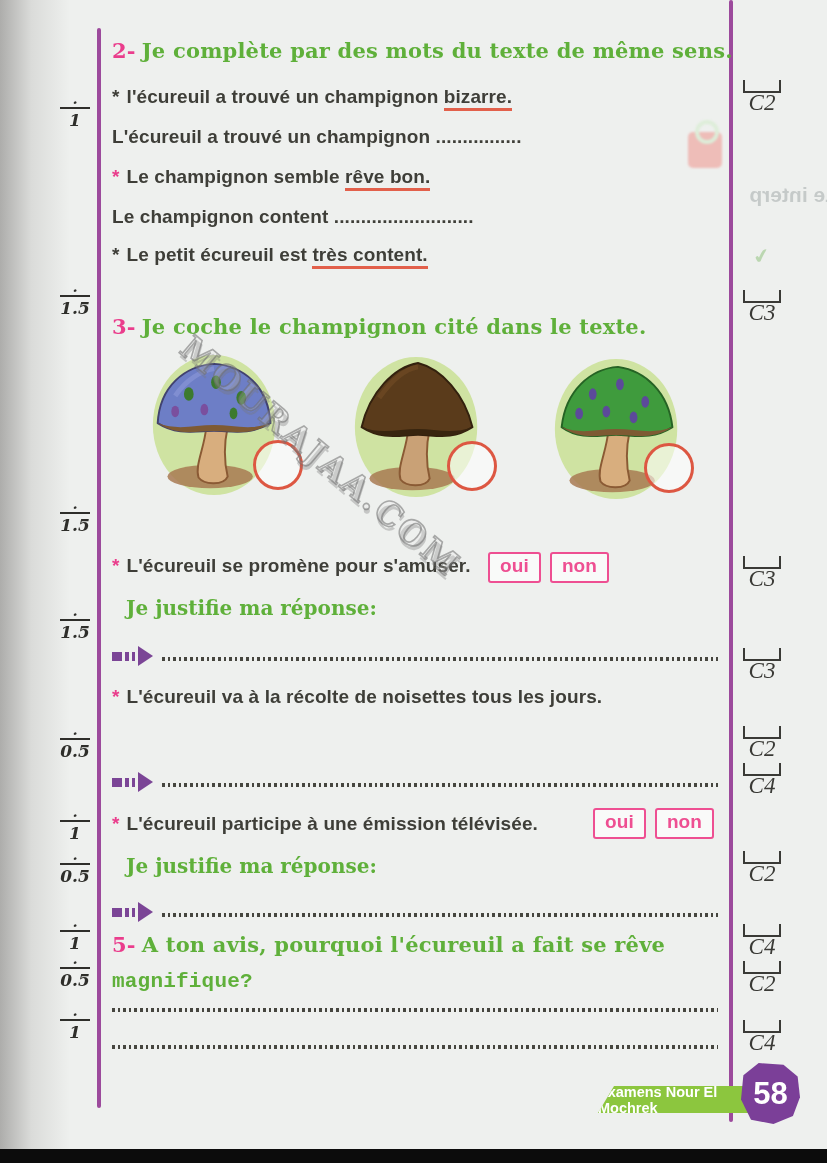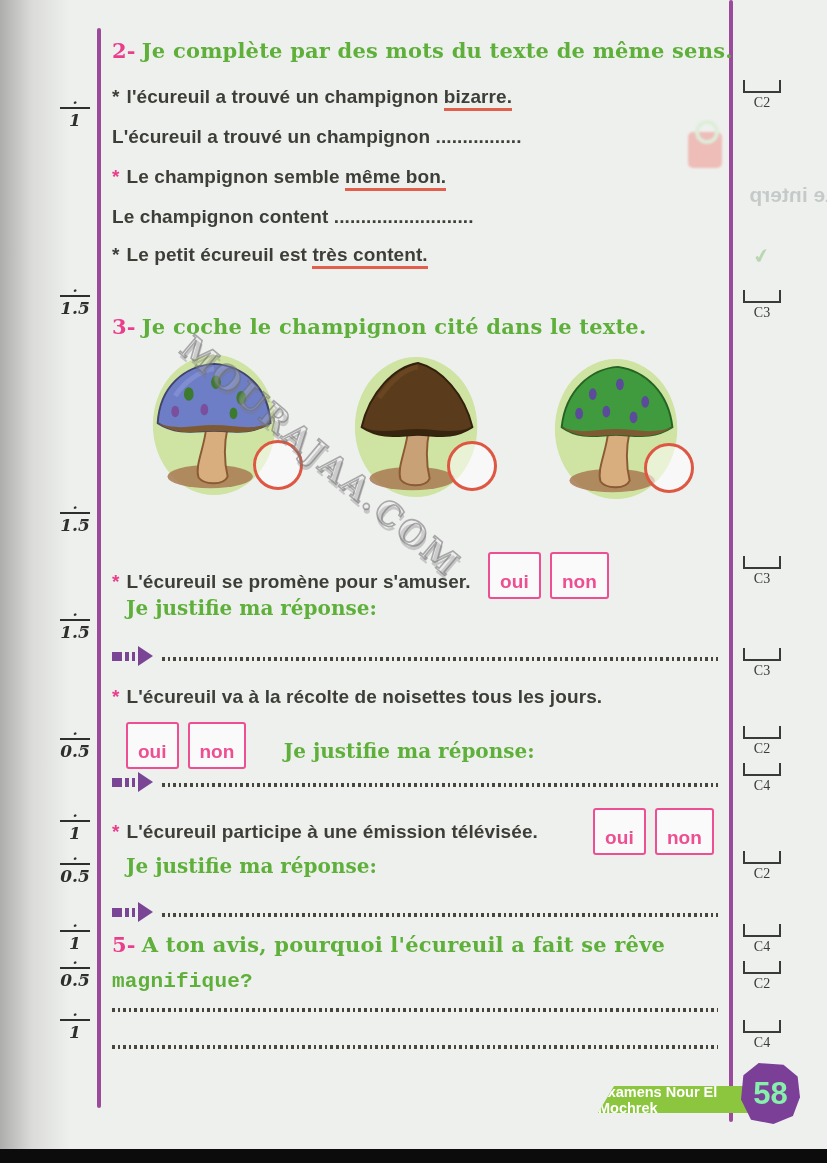--- a/index.html
+++ b/index.html
@@ -23,58 +23,58 @@
   .hdr .num{color:#ea3d8c;margin-right:6px;}
   .hdr .ttl{color:#5fb03a;}
   .star{margin-right:7px;font-weight:700;}
   .star-dark{color:#3e3e38;}
   .star-pink{color:#ea3d8c;}
   .u-red{border-bottom:3px solid #e2604b;padding-bottom:1px;}
   .justify{font-family:"DejaVu Serif",serif;font-weight:700;font-size:20px;color:#5fb03a;}
 
   
   .ouinon{display:inline-block;border:2px solid #ee4f92;color:#ee4f92;background:rgba(255,255,255,.65);
-    font-weight:700;font-size:19px;padding:16px 10px 3px;border-radius:3px;margin-right:9px;line-height:24px;}
+    font-weight:700;font-size:19px;padding:0px 10px 3px;border-radius:3px;margin-right:9px;line-height:24px;}
 
   
   .dotline{height:4px;background-image:repeating-linear-gradient(to right,#46463f 0 2.6px,transparent 2.6px 5.6px);}
   .arrow-row{display:flex;align-items:center;}
   .arrow-row .dotline{flex:1;margin-top:6px;}
   .arrow-ic{margin-right:8px;flex:0 0 auto;}
 
   
   .score{position:absolute;left:54px;width:42px;text-align:center;color:#2e2e2a;
     font-family:"DejaVu Serif",serif;font-style:italic;font-weight:700;font-size:17px;}
   .score .dot{line-height:7px;font-size:15px;}
   .score .num{border-top:2.5px solid #2e2e2a;padding-top:1px;display:inline-block;min-width:30px;}
 
   
   .cmark{position:absolute;left:739px;width:46px;text-align:center;color:#3a3a36;}
   .cmark .bracket{width:34px;height:11px;margin:0 auto;
     border-left:2.5px solid #3a3a36;border-right:2.5px solid #3a3a36;border-bottom:2.5px solid #3a3a36;}
-  .cmark .clabel{font-family:"Liberation Serif",serif;font-size:14px;line-height:19px;}
+  .cmark .clabel{font-family:"Liberation Serif",serif;font-style:italic;font-size:23px;line-height:19px;}
 
   
   .mush{position:absolute;top:352px;}
   .checkcircle{position:absolute;width:44px;height:44px;border:3px solid #dd5742;border-radius:50%;
     background:rgba(255,255,255,.55);}
 
   
   .watermark{position:absolute;left:198px;top:328px;transform:rotate(40deg);transform-origin:left top;
     font-family:"DejaVu Serif",serif;font-weight:700;font-size:33px;letter-spacing:3px;
     color:rgba(235,235,235,.18);-webkit-text-stroke:1.6px rgba(110,110,110,.55);
     text-shadow:3px 3px 0 rgba(120,120,120,.35);white-space:nowrap;z-index:6;}
 
   
   .banner{position:absolute;left:598px;top:1086px;width:178px;height:27px;background:#8cc63e;
     clip-path:polygon(9% 0,100% 0,100% 100%,0 100%);color:#fff;font-weight:700;font-size:14.5px;
     display:flex;align-items:center;justify-content:center;z-index:4;}
   .badge{position:absolute;left:741px;top:1063px;width:59px;height:61px;background:#7b3f98;
     clip-path:polygon(30% 0%,72% 3%,96% 22%,100% 56%,88% 87%,55% 100%,17% 93%,0% 60%,4% 20%);
-    color:#86efac;font-weight:700;font-size:31px;display:flex;align-items:center;justify-content:center;z-index:5;}
+    color:#ffffff;font-weight:700;font-size:31px;display:flex;align-items:center;justify-content:center;z-index:5;}
 
   
   .ghost-text{position:absolute;left:596px;top:183px;width:242px;transform:scaleX(-1);
     color:#8f9697;opacity:.42;font-weight:700;font-size:21px;filter:blur(.6px);z-index:1;}
   .ghost-lock{position:absolute;left:688px;top:132px;width:34px;height:36px;background:#ef8b84;
     opacity:.5;border-radius:5px;filter:blur(1px);z-index:1;}
   .ghost-lock:before{content:"";position:absolute;left:7px;top:-12px;width:16px;height:16px;
     border:4px solid #cdebc4;border-radius:50%;}
   .ghost-check{position:absolute;left:753px;top:244px;color:#7fb968;opacity:.45;font-size:20px;
     transform:rotate(-12deg);z-index:1;}
@@ -97,21 +97,21 @@
   <div class="row hdr" style="top:38px;">
     <span class="num">2-</span><span class="ttl">Je complète par des mots du texte de même sens.</span>
   </div>
 
   <div class="row body-text" style="top:86px;">
     <span class="star star-dark">*</span><span>l'écureuil a trouvé un champignon </span><span class="u-red">bizarre.</span>
   </div>
   <div class="row body-text" style="top:126px;">L'écureuil a trouvé un champignon ................</div>
 
   <div class="row body-text" style="top:166px;">
-    <span class="star star-pink">*</span><span>Le champignon semble </span><span class="u-red">même bon.</span>
+    <span class="star star-pink">*</span><span>Le champignon semble </span><span class="u-red">rêve bon.</span>
   </div>
   <div class="row body-text" style="top:206px;">Le champignon content ..........................</div>
 
   <div class="row body-text" style="top:244px;">
     <span class="star star-dark">*</span><span>Le petit écureuil est </span><span class="u-red">très content.</span>
   </div>
 
   <div class="row hdr" style="top:314px;">
     <span class="num">3-</span><span class="ttl">Je coche le champignon cité dans le texte.</span>
   </div>
@@ -178,24 +178,20 @@
       <rect x="13" y="8" width="4" height="9" fill="#7b4596"></rect>
       <rect x="20" y="8" width="3" height="9" fill="#7b4596"></rect>
       <polygon points="26,2 26,22 41,12" fill="#7b4596"></polygon>
     </svg>
     <div class="dotline"></div>
   </div>
 
   <div class="row body-text" style="top:686px;">
     <span class="star star-pink">*</span><span>L'écureuil va à la récolte de noisettes tous les jours.</span>
   </div>
-  <div class="row" style="top:722px;padding-left:14px;">
-    <span class="ouinon">oui</span><span class="ouinon">non</span>
-    <span class="justify" style="margin-left:24px;">Je justifie ma réponse:</span>
-  </div>
   <div class="row arrow-row" style="top:770px;">
     <svg class="arrow-ic" width="42" height="24" viewBox="0 0 42 24">
       <rect x="0" y="8" width="10" height="9" fill="#7b4596"></rect>
       <rect x="13" y="8" width="4" height="9" fill="#7b4596"></rect>
       <rect x="20" y="8" width="3" height="9" fill="#7b4596"></rect>
       <polygon points="26,2 26,22 41,12" fill="#7b4596"></polygon>
     </svg>
     <div class="dotline"></div>
   </div>
 

